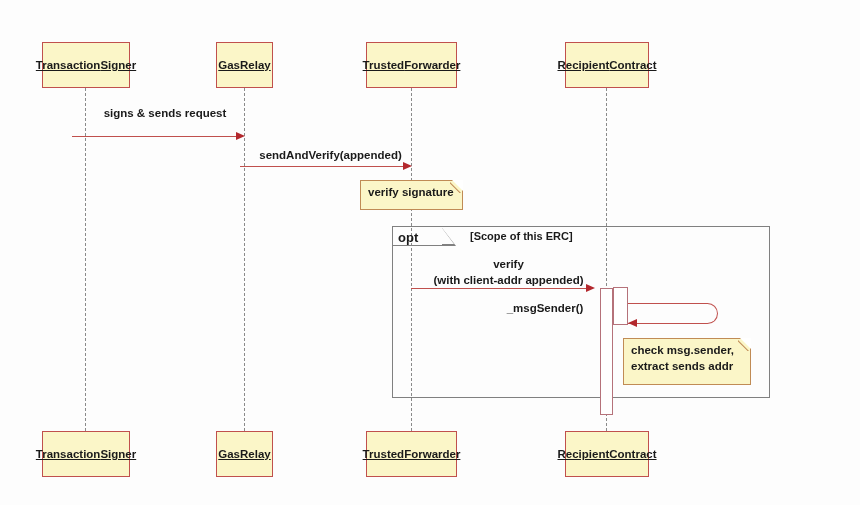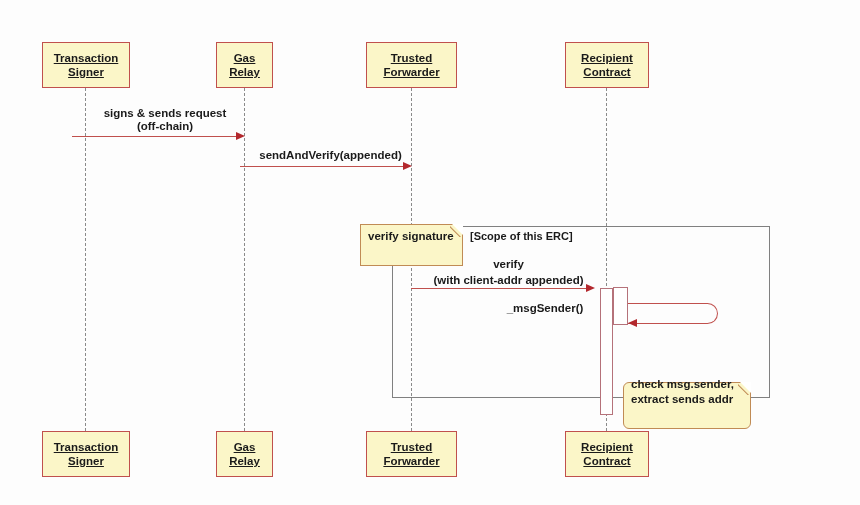--- a/index.html
+++ b/index.html
@@ -15,21 +15,20 @@
     font-family: "Liberation Sans", sans-serif;
     overflow: hidden;
   }
   
   .participant {
     position: absolute;
     box-sizing: border-box;
     background: #fbf6c8;
     border: 1.5px solid #c0504d;
     display: flex;
-    flex-direction: column;
     align-items: center;
     justify-content: center;
     line-height: 1.22;
     color: #1a1a1a;
     font-size: 11.5px;
     font-weight: 700;
     text-align: center;
   }
   .participant span {
     text-decoration: underline;
@@ -87,25 +86,24 @@
   
   .note {
     position: absolute;
     box-sizing: border-box;
     background: #fbf6c8;
     border: 1.2px solid #c08b55;
     font-size: 11.5px;
     font-weight: 700;
     color: #1a1a1a;
     line-height: 1.35;
-    padding: 20px 7px;
+    padding: 4px 7px;
     display: flex;
     flex-direction: column;
-    justify-content: flex-end;
-    margin-top: 44px;
+    justify-content: flex-start;
   }
   .note .fold {
     position: absolute;
     top: -1px;
     right: -1px;
     width: 0;
     height: 0;
     border-left: 11px solid transparent;
     border-top: 11px solid #ffffff;
   }
@@ -187,21 +185,20 @@
   <div class="frag-tab" style="left:392px; top:226px; width:50px; height:20px;"></div>
   <div class="frag-tab-slant" style="left:442px; top:228px;"></div>
   <div class="frag-tab-slant-inner" style="left:442px; top:228px;"></div>
   <div class="frag-op" style="left:398px; top:230px;">opt</div>
   <div class="frag-guard" style="left:470px; top:230px;">[Scope of this ERC]</div>
 
   <div class="activation" style="left:600px; top:288px; width:13px; height:127px;"></div>
   <div class="activation" style="left:613px; top:287px; width:15px; height:38px;"></div>
 
   <div class="msg-label" style="left:85px; top:106px; width:160px;">signs &amp; sends request</div>
-  <div class="msg-label" style="left:85px; top:119px; width:160px;">(off-chain)</div>
   <div class="msg-line" style="left:72px; top:136px; width:168px;"></div>
   <div class="arrowhead" style="left:236px; top:132px;"></div>
 
   <div class="msg-label" style="left:248px; top:148px; width:165px;">sendAndVerify(appended)</div>
   <div class="msg-line" style="left:240px; top:166px; width:167px;"></div>
   <div class="arrowhead" style="left:403px; top:162px;"></div>
 
   <div class="note" style="left:360px; top:180px; width:103px; height:30px;">
     <div class="fold"></div>
     <div class="fold-edge"></div>
@@ -210,21 +207,21 @@
 
   <div class="msg-label" style="left:411px; top:257px; width:195px;">verify</div>
   <div class="msg-label" style="left:411px; top:273px; width:195px;">(with client-addr appended)</div>
   <div class="msg-line" style="left:411px; top:288px; width:177px;"></div>
   <div class="arrowhead" style="left:586px; top:284px;"></div>
 
   <div class="msg-label" style="left:490px; top:301px; width:110px;">_msgSender()</div>
   <div class="selfloop" style="left:628px; top:303px; width:90px; height:21px;"></div>
   <div class="arrowhead left" style="left:628px; top:319px;"></div>
 
-  <div class="note" style="left:623px; top:338px; width:128px; height:47px;border-radius:6px;">
+  <div class="note" style="left:623px; top:338px; width:128px; height:47px;">
     <div class="fold"></div>
     <div class="fold-edge"></div>
     <div class="note-line">check msg.sender,</div>
     <div class="note-line">extract sends addr</div>
   </div>
 
   <div class="participant" style="left:42px; top:42px; width:88px; height:46px;">
     <span>Transaction</span>
     <span>Signer</span>
   </div>

